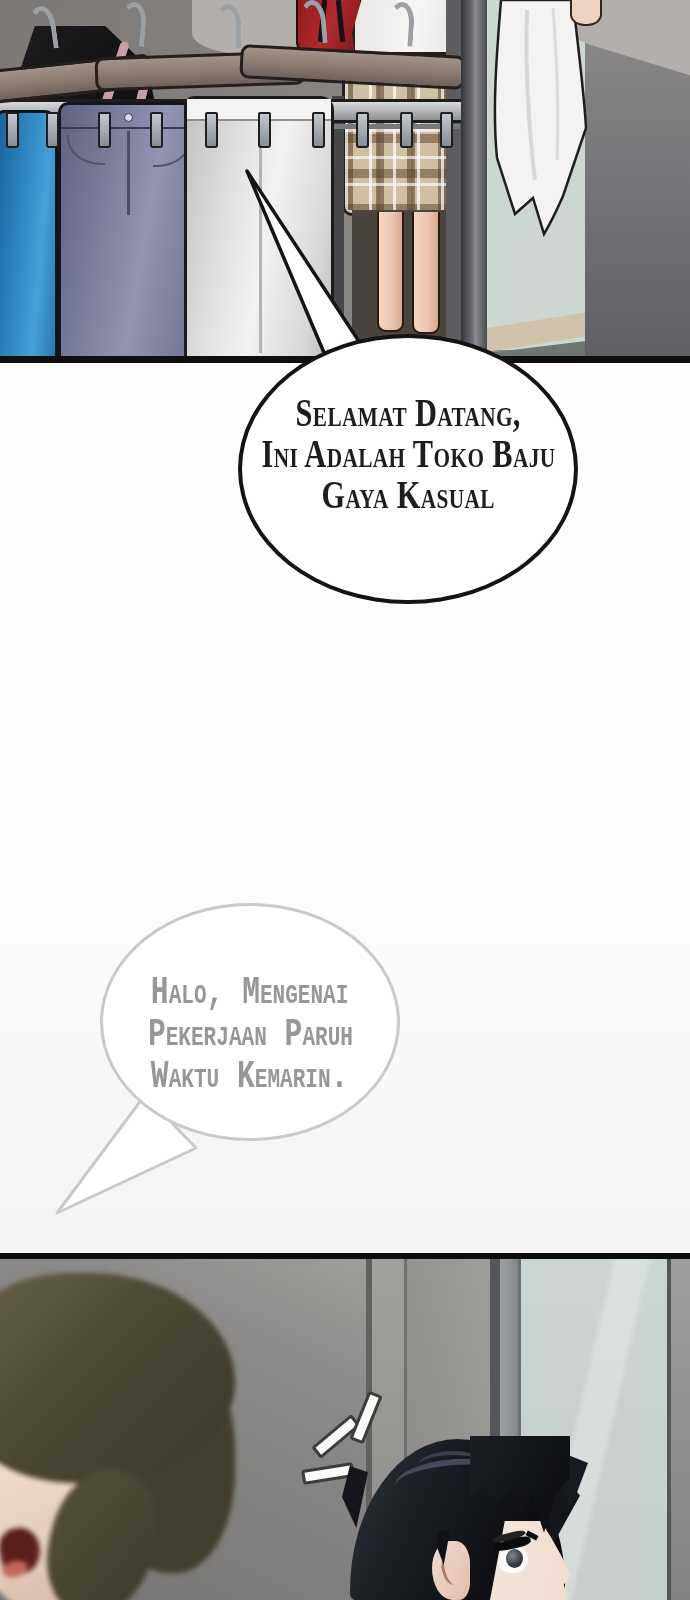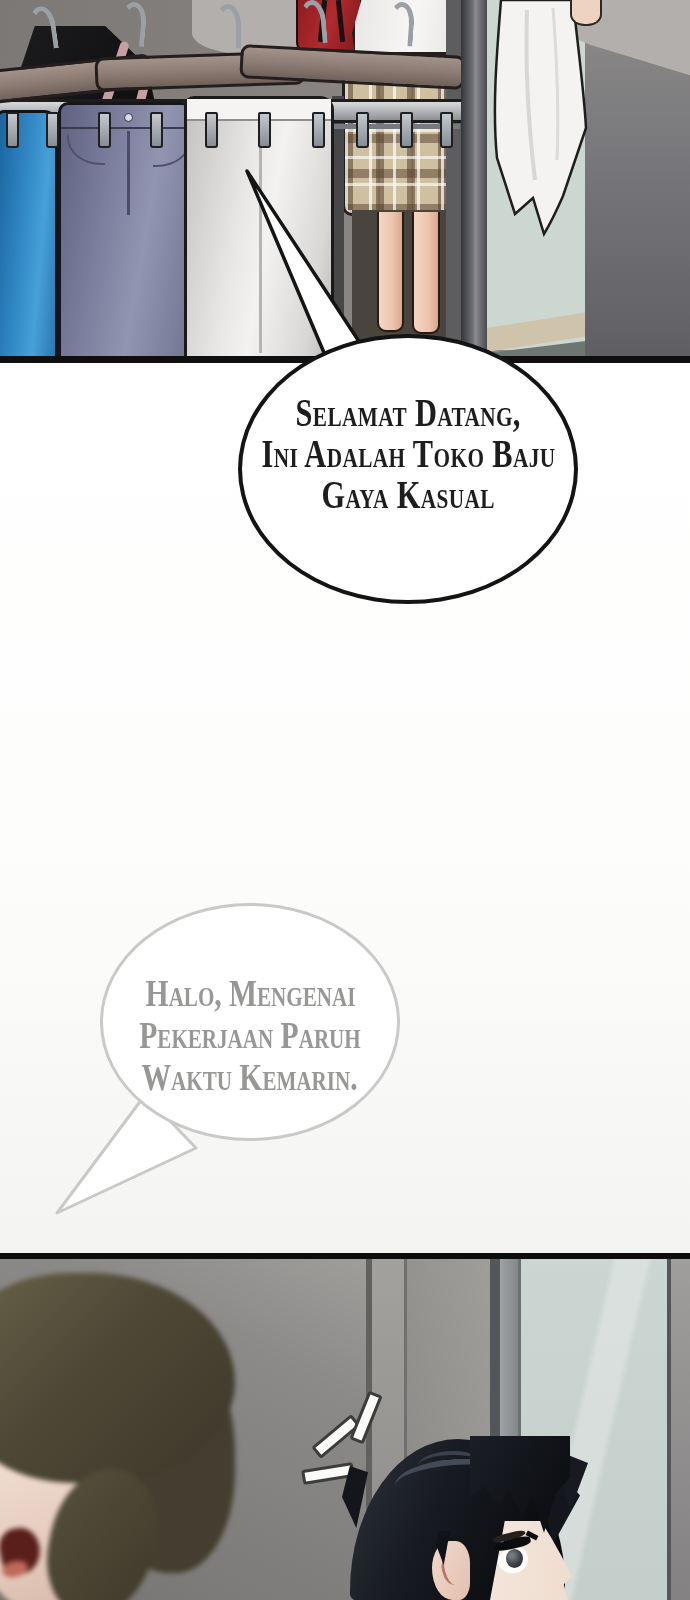--- a/index.html
+++ b/index.html
@@ -103,21 +103,21 @@
   
   .bubble { border-radius:50%; background:#ffffff; display:flex; flex-direction:column;
     align-items:center; justify-content:center; text-align:center; }
   .btext { font-weight:bold; font-variant:small-caps; white-space:nowrap; transform-origin:center; }
   .bubble1 { left:238px; top:334px; width:340px; height:270px; border:4px solid #141414;
     z-index:10; padding-bottom:32px; }
   .bubble1 .btext { font-size:40px; line-height:41px; color:#1d1d1d; transform:scaleX(.76); letter-spacing:.5px; }
   .tail1 { left:230px; top:160px; z-index:9; }
 
   .bubble2 { left:100px; top:903px; width:300px; height:238px; border:3px solid #c9c9c7;
-    z-index:8; padding-top:66px; justify-content:flex-start; }
+    z-index:8; padding-top:66px; justify-content:flex-start;font-family:Liberation Mono, monospace; }
   .bubble2 .btext { font-size:38px; line-height:42px; color:#979795; transform:scaleX(.78); }
   .tail2 { left:40px; top:1080px; z-index:7; }
 
   .bubble3 { left:237px; top:1088px; width:280px; height:280px; border:3px solid #b4b4b2;
     background:rgba(255,255,255,.5); z-index:6; padding-top:104px; justify-content:flex-start; }
   .bubble3 .btext { font-size:38px; line-height:43px; color:#8d8d8b; transform:scaleX(.78); }
 
   .gutter { left:0; top:363px; width:690px; height:890px;
     background:linear-gradient(180deg,#ffffff 0%,#fdfdfc 55%,#f4f4f2 100%); }
 

